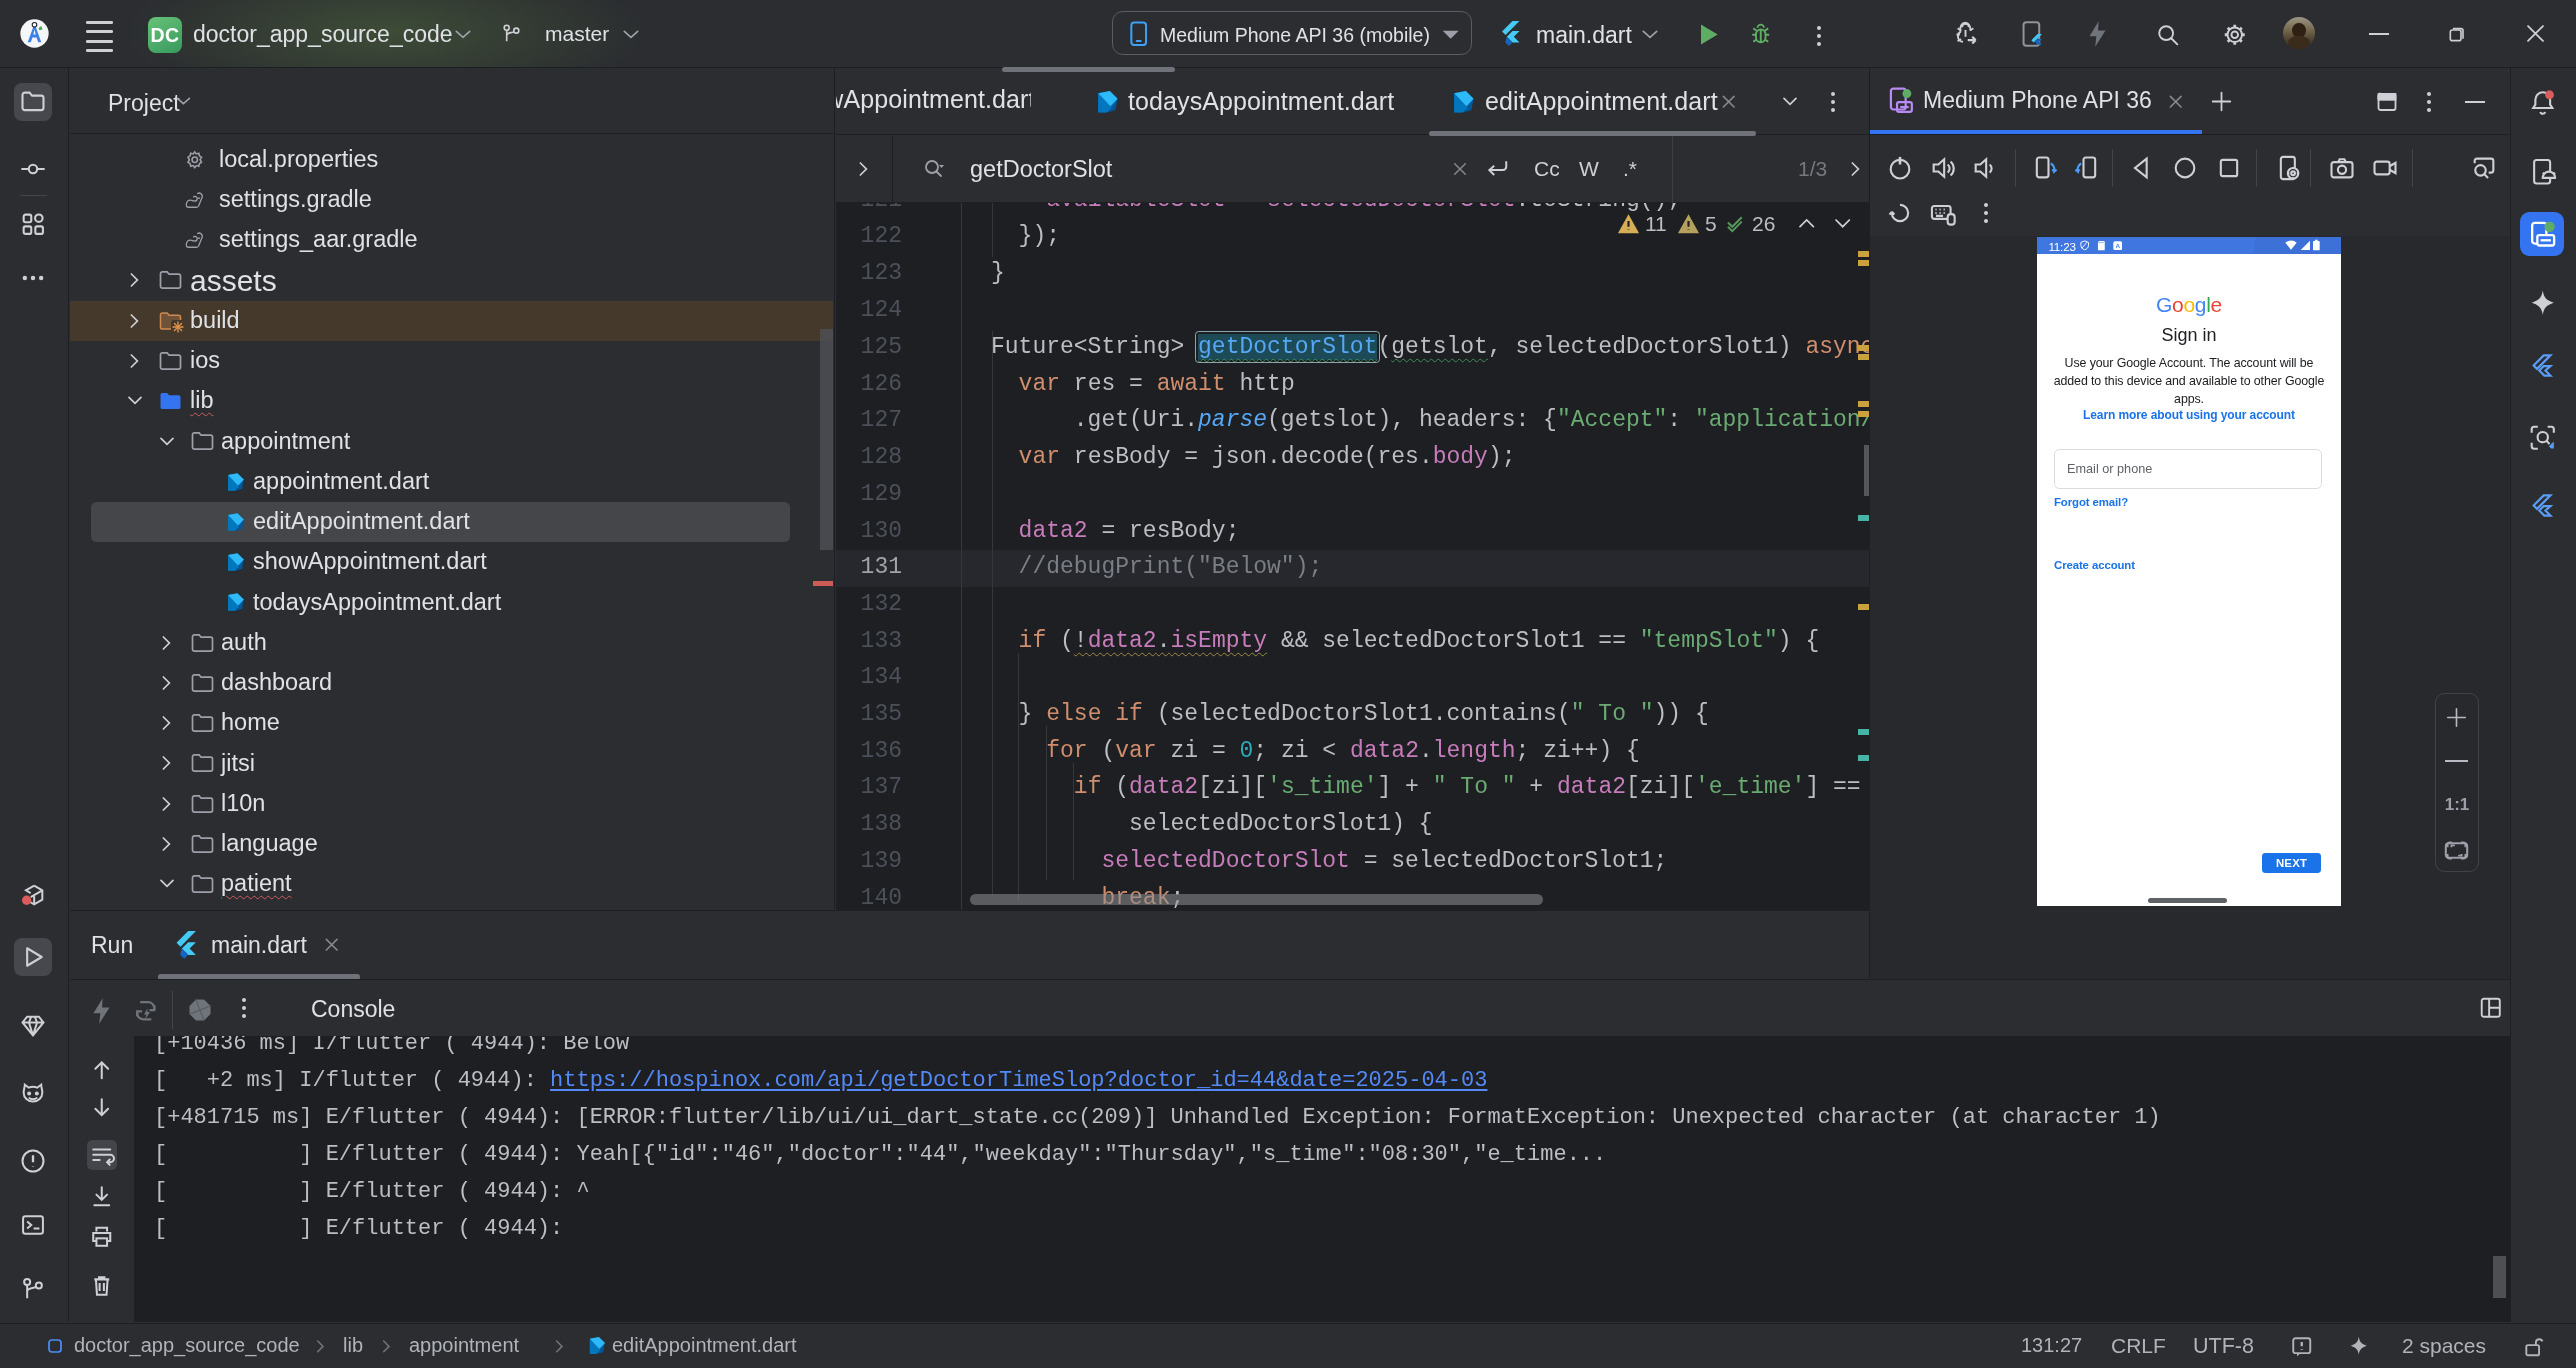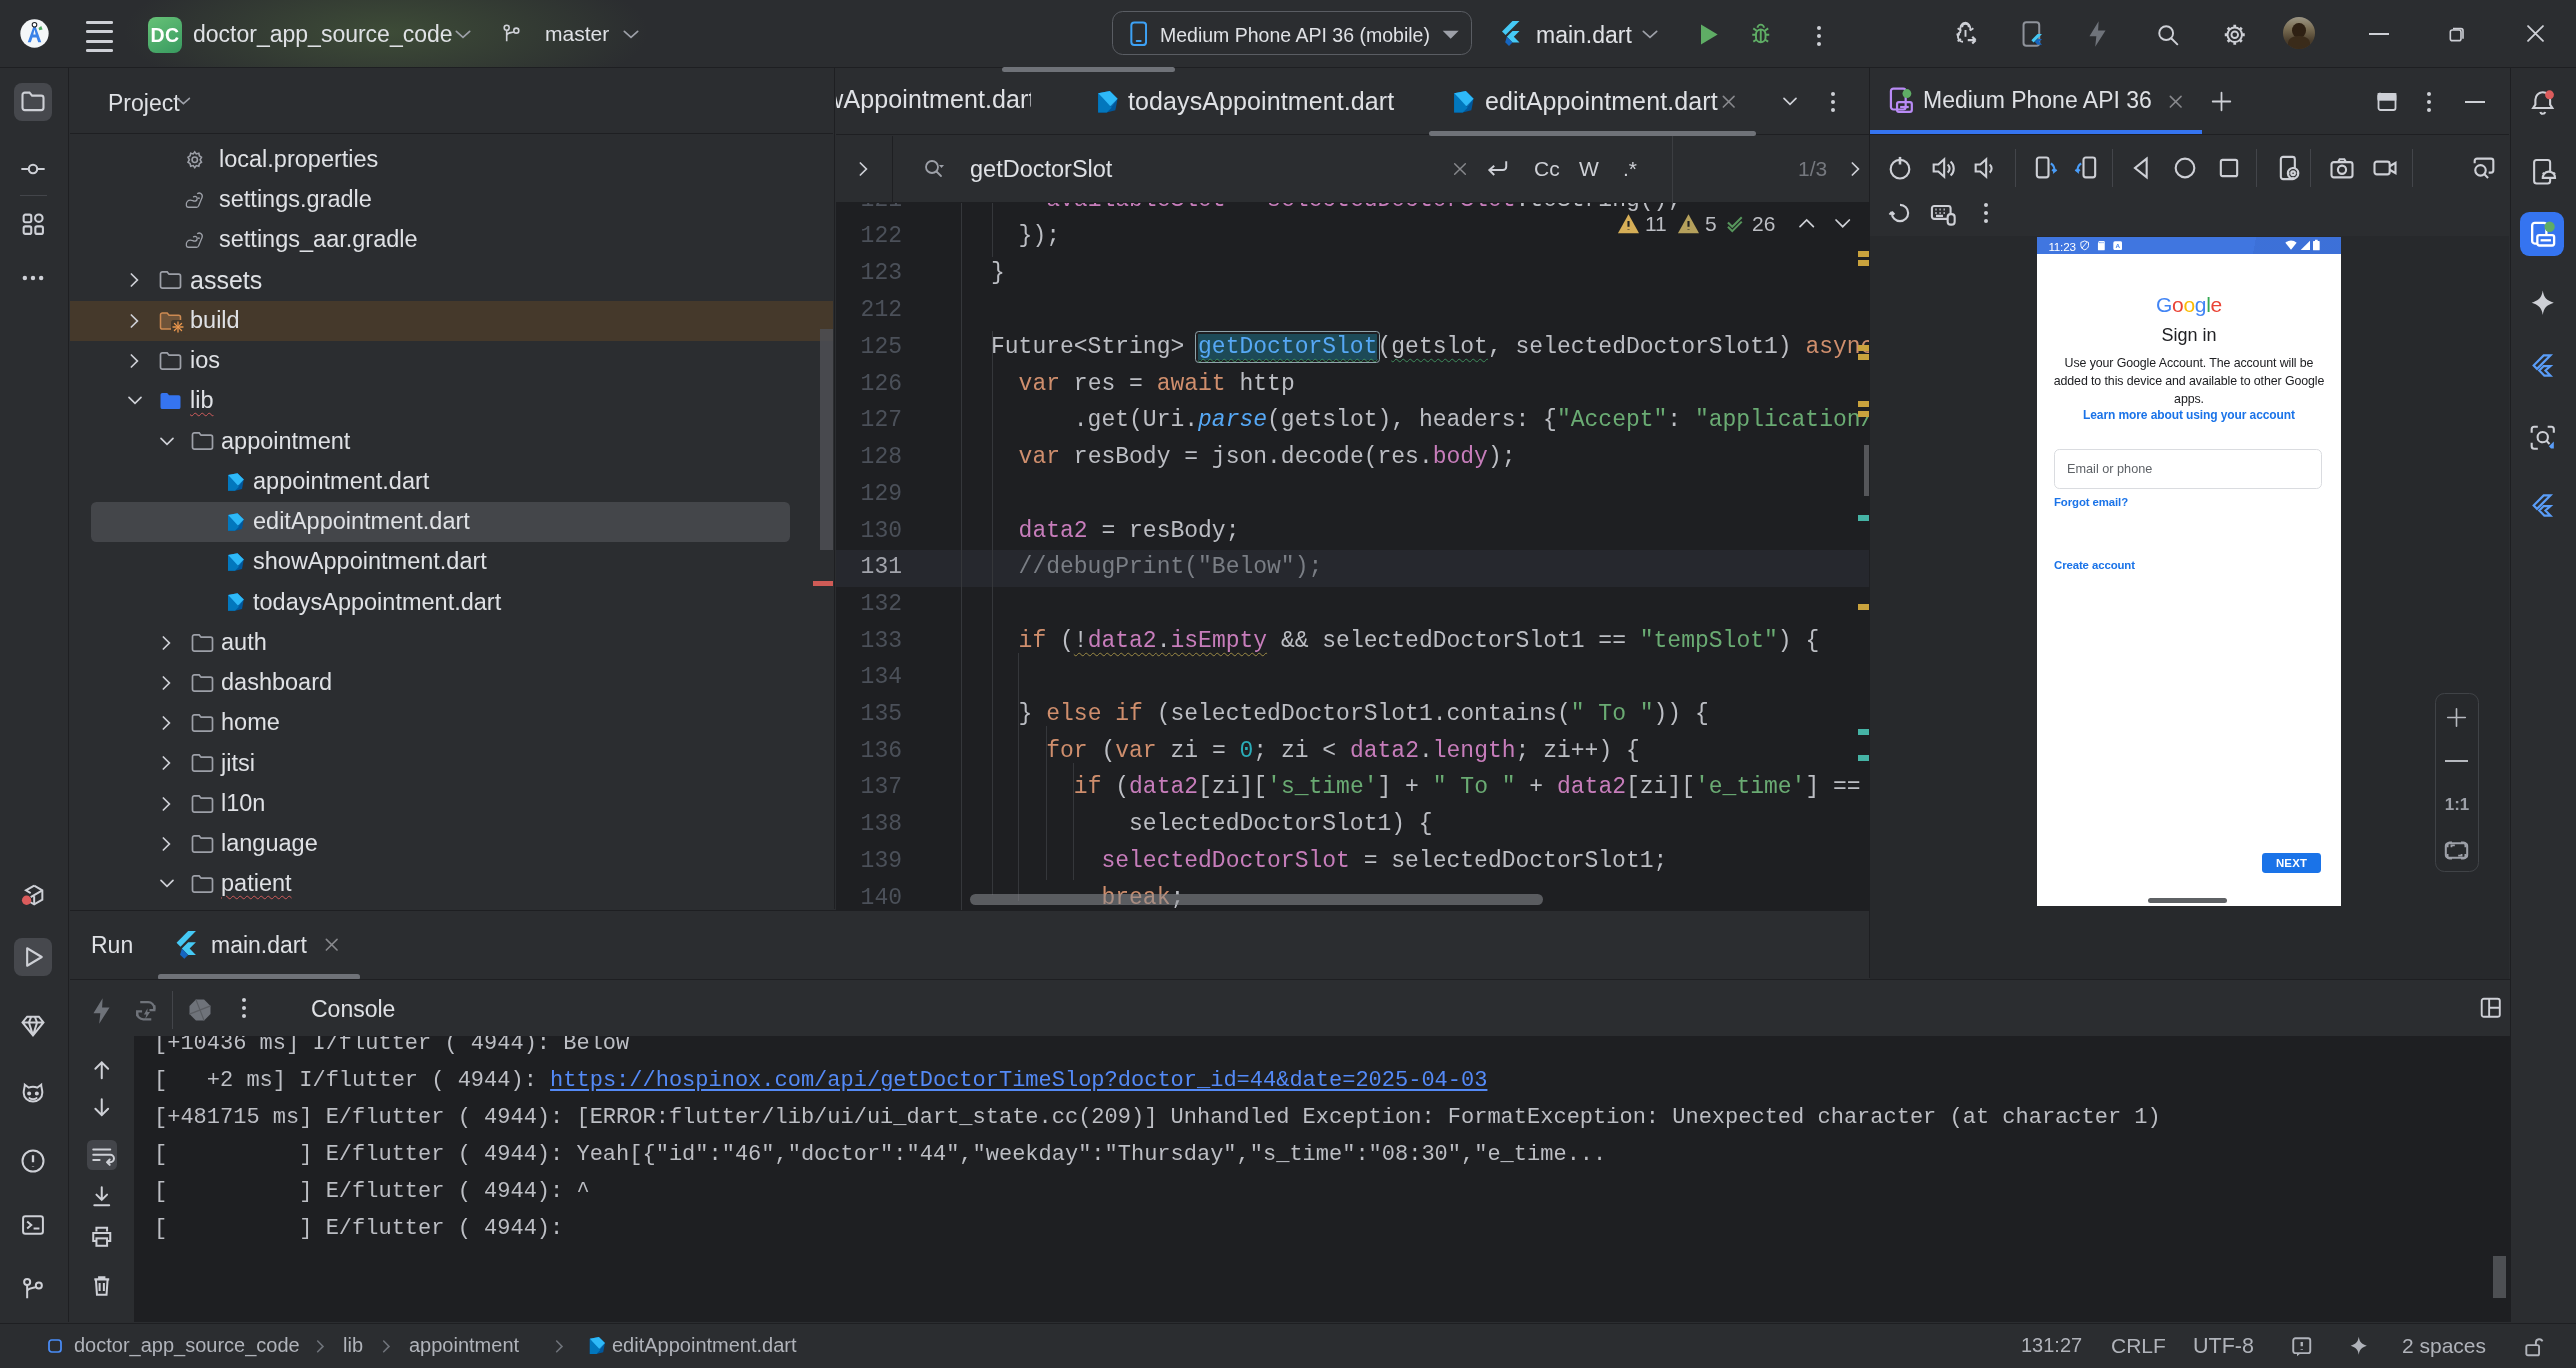--- a/index.html
+++ b/index.html
@@ -259,21 +259,21 @@
     <path d="M21 4 c4 -3 9 1 7 6 l-5 12 a3 3 0 0 1-3 2 h-12 a3 3 0 0 1-3-2.5 c-1-6 3-8 6-8 2.5 0 4 1.5 6 1.5 3 0 4-2 4-4 0-2.5-3-4-6-2"></path>
     <circle cx="23.5" cy="10.5" r="1.4" fill="#9da0a8" stroke="none"></circle>
   </svg>
 <div class="abs" style="left:219px;top:225px;font-size:23.5px;color:#dfe1e5;line-height:29.5px">settings_aar.gradle</div>
 <svg class="abs" style="left:130px;top:272px" width="9.4" height="16" viewBox="0 0 14 24">
     <path d="M2 3 L11 12 L2 21" stroke="#ced0d6" stroke-width="2.6" fill="none" stroke-linecap="round"></path>
   </svg>
 <svg class="abs" style="left:159px;top:270px" width="23" height="20" viewBox="0 0 24 21">
     <path d="M1.5 4 a2 2 0 0 1 2-2 h5 l2 2.4 H20.5 a2 2 0 0 1 2 2 V17 a2 2 0 0 1-2 2 H3.5 a2 2 0 0 1-2-2 Z" fill="none" stroke="#9da0a8" stroke-width="1.8"></path>
   </svg>
-<div class="abs" style="left:190px;top:266px;font-size:25px;color:#dfe1e5;line-height:29.5px">assets</div>
+<div class="abs" style="left:190px;top:266px;font-size:30px;color:#dfe1e5;line-height:29.5px">assets</div>
 <svg class="abs" style="left:130px;top:313px" width="9.4" height="16" viewBox="0 0 14 24">
     <path d="M2 3 L11 12 L2 21" stroke="#ced0d6" stroke-width="2.6" fill="none" stroke-linecap="round"></path>
   </svg>
 <svg class="abs" style="left:159px;top:311px" width="23" height="20" viewBox="0 0 24 21">
     <path d="M1.5 4 a2 2 0 0 1 2-2 h5 l2 2.4 H20.5 a2 2 0 0 1 2 2 V17 a2 2 0 0 1-2 2 H3.5 a2 2 0 0 1-2-2 Z" fill="#6e5339" stroke="#cd8a52" stroke-width="1.6"></path>
   </svg>
 <div class="abs" style="left:171px;top:320px;width:14.8px;height:14.8px;border-radius:2.7px;background:#45392b"></div>
 <svg class="abs" style="left:172px;top:321px" width="12" height="12" viewBox="0 0 18 18">
     <g stroke="#e8964d" stroke-width="2" stroke-linecap="round">
       <path d="M9 1.5 V6 M9 12 V16.5 M1.5 9 H6 M12 9 H16.5 M3.7 3.7 L6.9 6.9 M11.1 11.1 L14.3 14.3 M14.3 3.7 L11.1 6.9 M6.9 11.1 L3.7 14.3"></path>
@@ -417,21 +417,21 @@
     <div class="abs" style="left:156px;top:195px;width:1.3px;height:564px;background:#35373b"></div>
     <div class="abs" style="left:182px;top:517px;width:1.3px;height:248px;background:#35373b"></div>
     <div class="abs" style="left:210px;top:590px;width:1.3px;height:154px;background:#35373b"></div>
     <div class="abs" style="left:237px;top:627px;width:1.3px;height:117px;background:#35373b"></div>
   </div>
 <div class="abs" style="left:836px;top:136px;width:1033px;height:775px;overflow:hidden">
     <div class="abs" style="left:-836px;top:-136px;width:2576px;height:1369px">
       <div class="abs m" style="left:836px;top:182px;width:66px;text-align:right;font-size:23px;line-height:37px;color:#4b5059">121</div>
       <div class="abs m" style="left:836px;top:218px;width:66px;text-align:right;font-size:23px;line-height:37px;color:#4b5059">122</div>
       <div class="abs m" style="left:836px;top:255px;width:66px;text-align:right;font-size:23px;line-height:37px;color:#4b5059">123</div>
-      <div class="abs m" style="left:836px;top:292px;width:66px;text-align:right;font-size:23px;line-height:37px;color:#4b5059">212</div>
+      <div class="abs m" style="left:836px;top:292px;width:66px;text-align:right;font-size:23px;line-height:37px;color:#4b5059">124</div>
       <div class="abs m" style="left:836px;top:329px;width:66px;text-align:right;font-size:23px;line-height:37px;color:#4b5059">125</div>
       <div class="abs m" style="left:836px;top:366px;width:66px;text-align:right;font-size:23px;line-height:37px;color:#4b5059">126</div>
       <div class="abs m" style="left:836px;top:402px;width:66px;text-align:right;font-size:23px;line-height:37px;color:#4b5059">127</div>
       <div class="abs m" style="left:836px;top:439px;width:66px;text-align:right;font-size:23px;line-height:37px;color:#4b5059">128</div>
       <div class="abs m" style="left:836px;top:476px;width:66px;text-align:right;font-size:23px;line-height:37px;color:#4b5059">129</div>
       <div class="abs m" style="left:836px;top:513px;width:66px;text-align:right;font-size:23px;line-height:37px;color:#4b5059">130</div>
       <div class="abs m" style="left:836px;top:549px;width:66px;text-align:right;font-size:23px;line-height:37px;color:#a1a3ab">131</div>
       <div class="abs m" style="left:836px;top:586px;width:66px;text-align:right;font-size:23px;line-height:37px;color:#4b5059">132</div>
       <div class="abs m" style="left:836px;top:623px;width:66px;text-align:right;font-size:23px;line-height:37px;color:#4b5059">133</div>
       <div class="abs m" style="left:836px;top:659px;width:66px;text-align:right;font-size:23px;line-height:37px;color:#4b5059">134</div>

